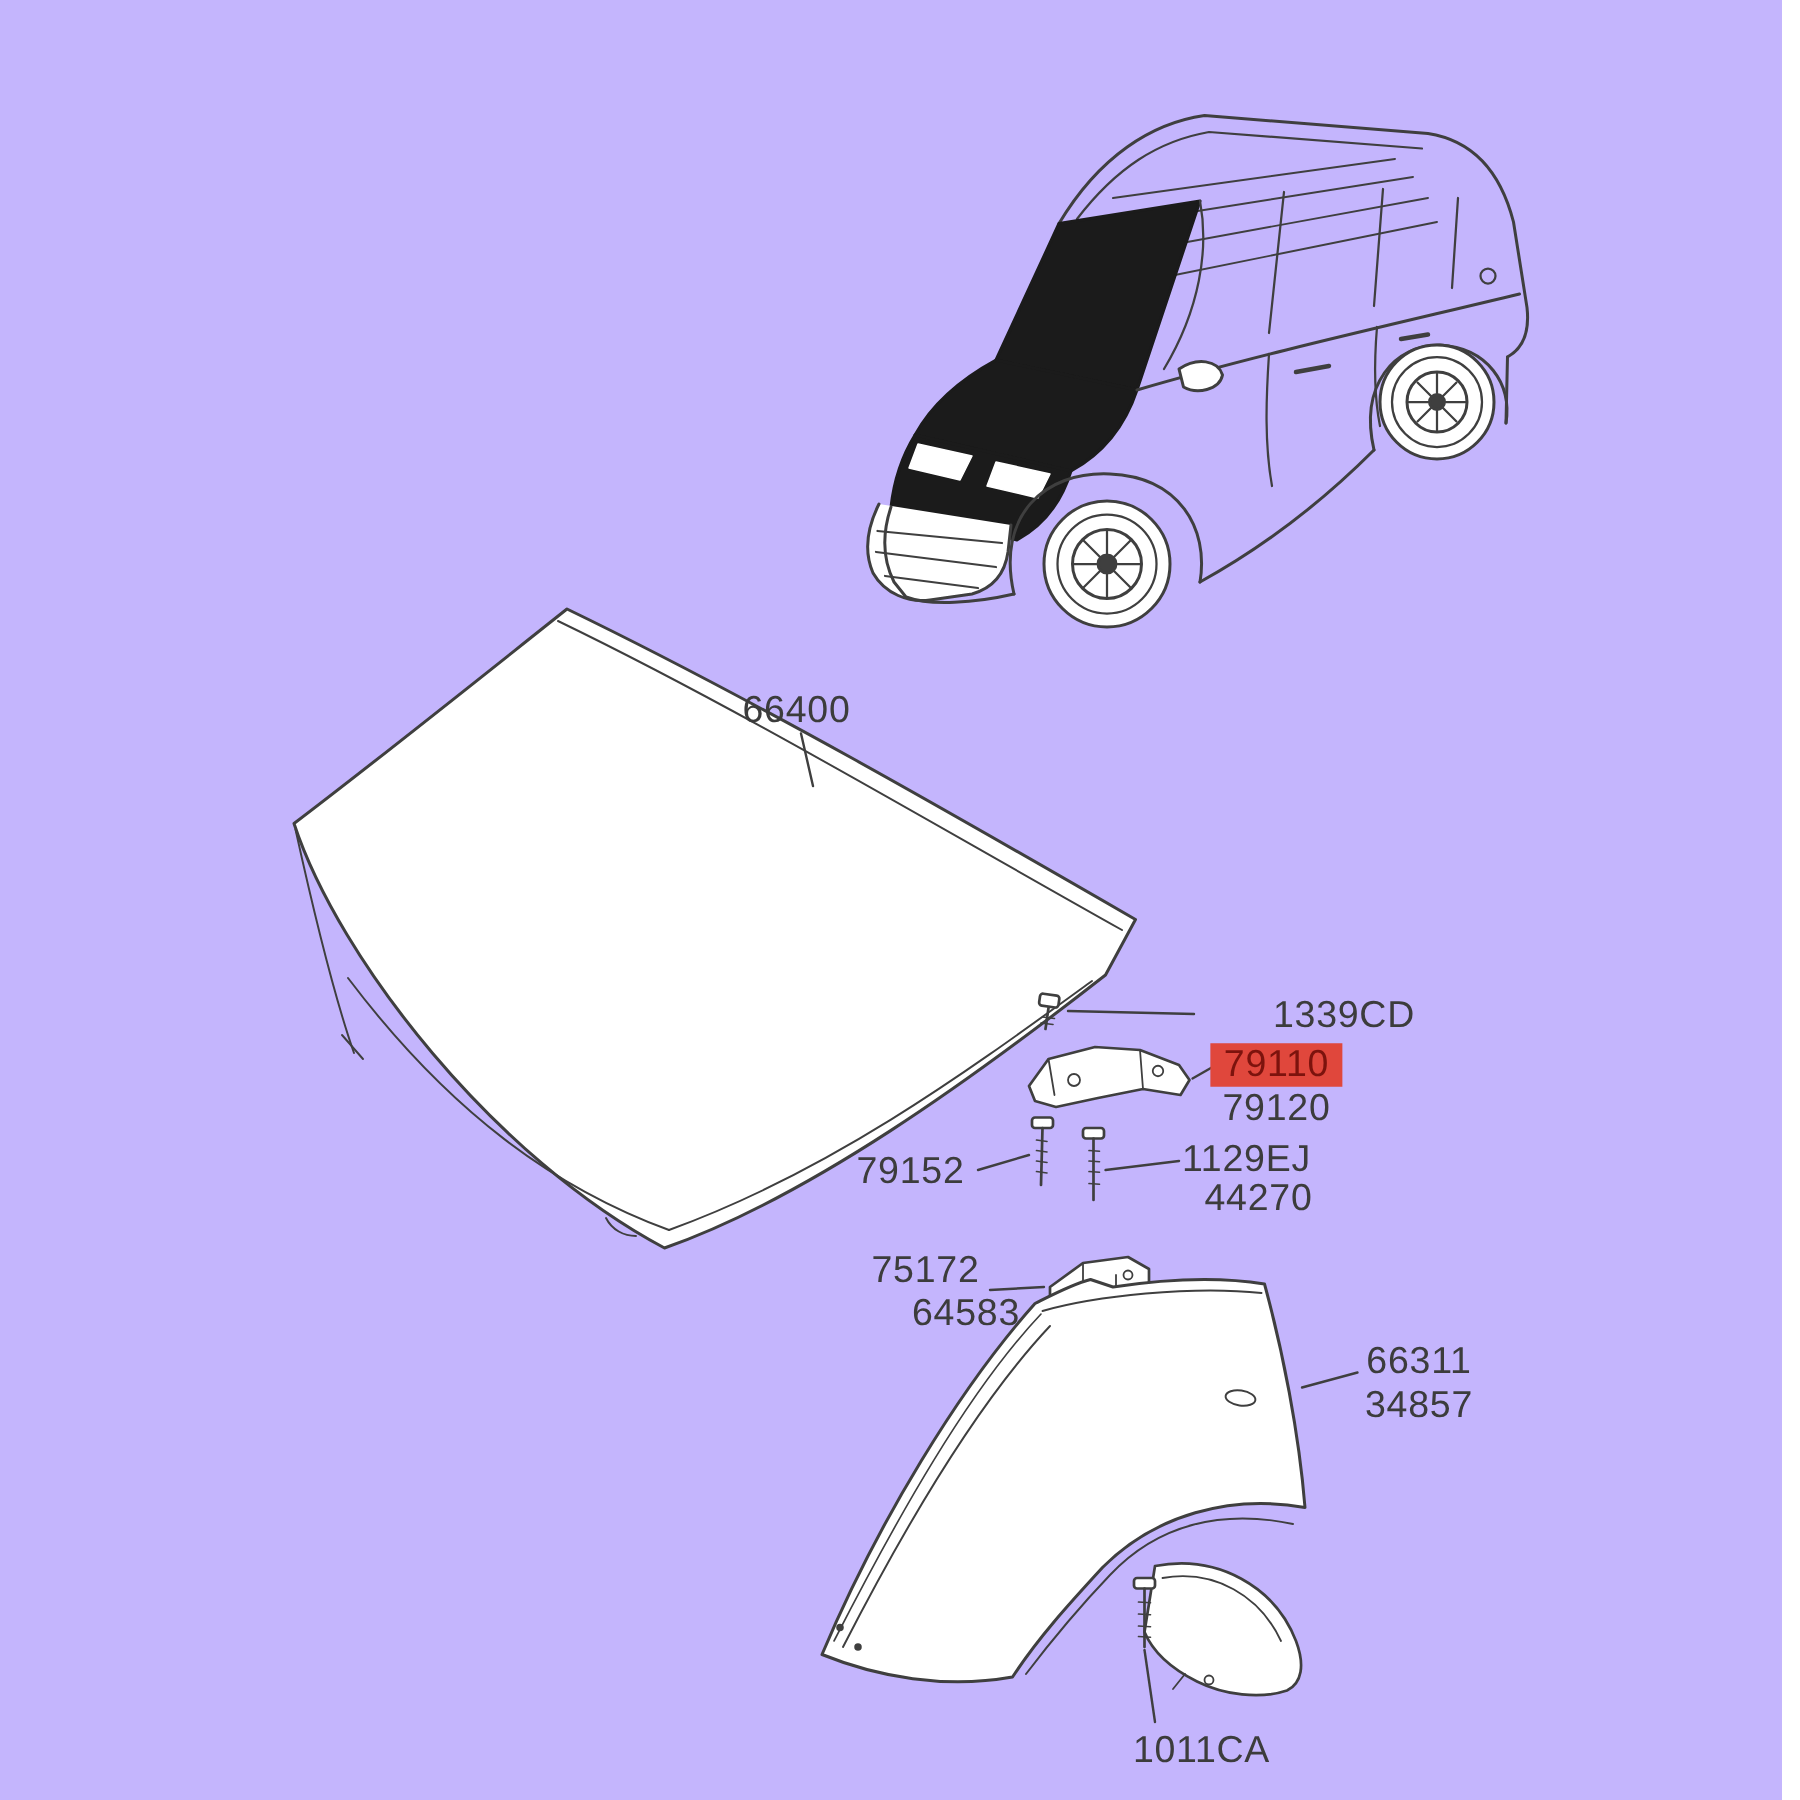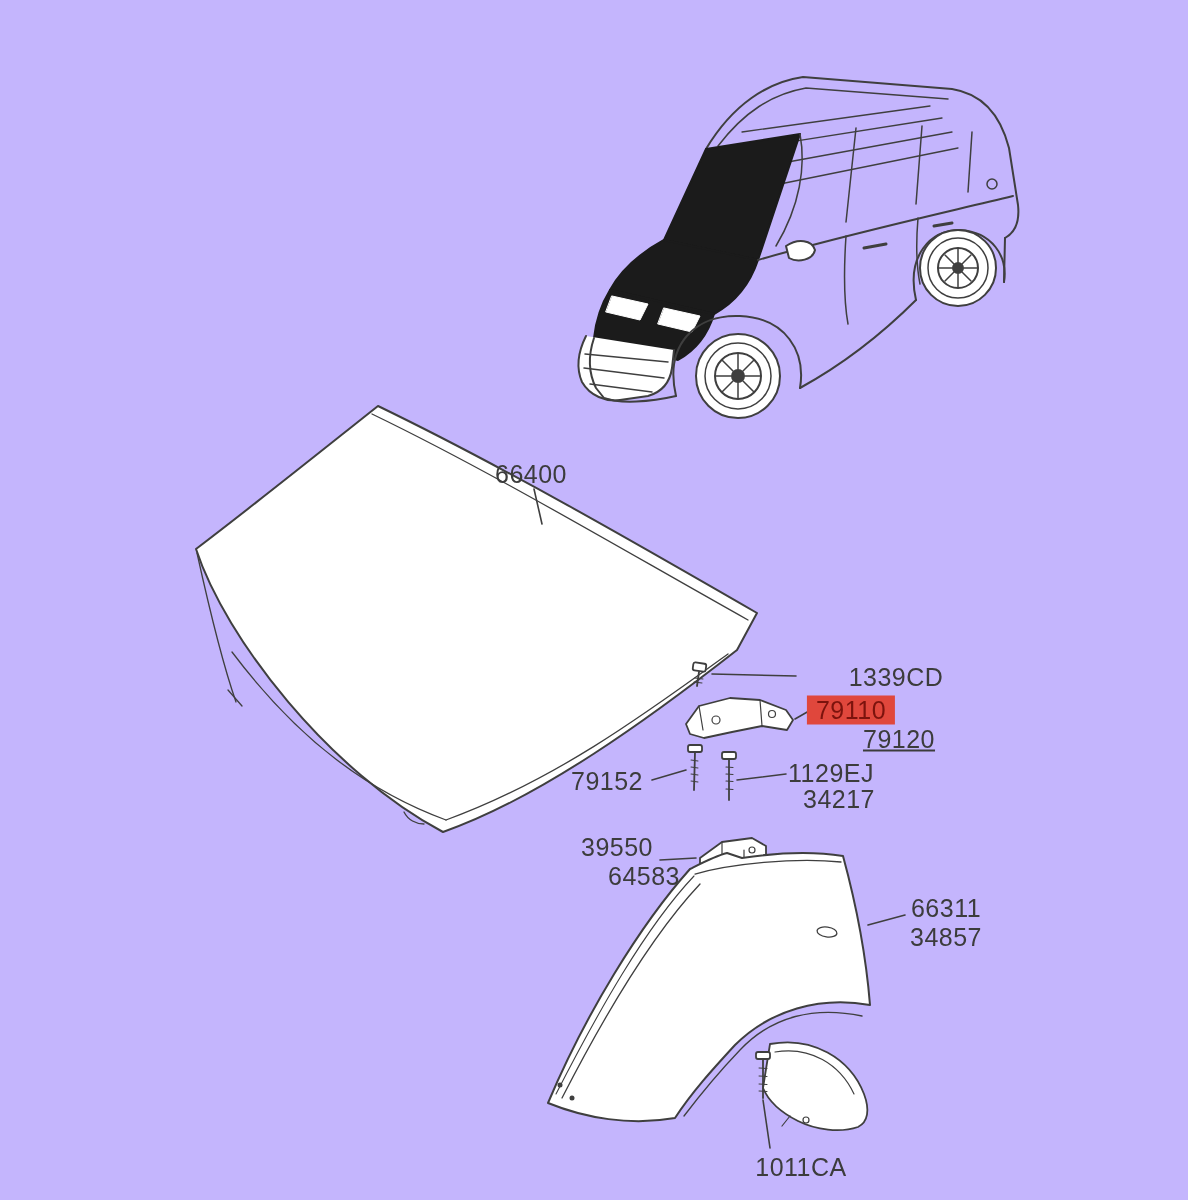--- a/index.html
+++ b/index.html
@@ -160,23 +160,23 @@
       <path d="M737,780 L786,774"></path>
       <path d="M660,860 L696,858"></path>
       <path d="M905,915 L868,925"></path>
       <path d="M763,1100 L770,1148"></path>
     </g>
   </svg>
 
   <div class="part-label" style="left:531px;top:474px;">66400</div>
   <div class="part-label" style="left:896px;top:677px;">1339CD</div>
   <div class="part-label highlight" style="left:851px;top:710px;">79110</div>
-  <div class="part-label" style="left:899px;top:739px;text-decoration:underline;">79120</div>
+  <div class="part-label" style="left:851px;top:739px;">79120</div>
   <div class="part-label" style="left:607px;top:781px;">79152</div>
   <div class="part-label" style="left:831px;top:773px;">1129EJ</div>
-  <div class="part-label" style="left:839px;top:799px;">34217</div>
-  <div class="part-label" style="left:617px;top:847px;">39550</div>
+  <div class="part-label" style="left:839px;top:799px;">44270</div>
+  <div class="part-label" style="left:617px;top:847px;">75172</div>
   <div class="part-label" style="left:620px;top:876px;margin-left:24px;">64583</div>
   <div class="part-label" style="left:946px;top:908px;">66311</div>
   <div class="part-label" style="left:946px;top:937px;">34857</div>
   <div class="part-label" style="left:777px;top:1167px;margin-left:24px;">1011CA</div>
 
 </div>
 
 </body></html>

